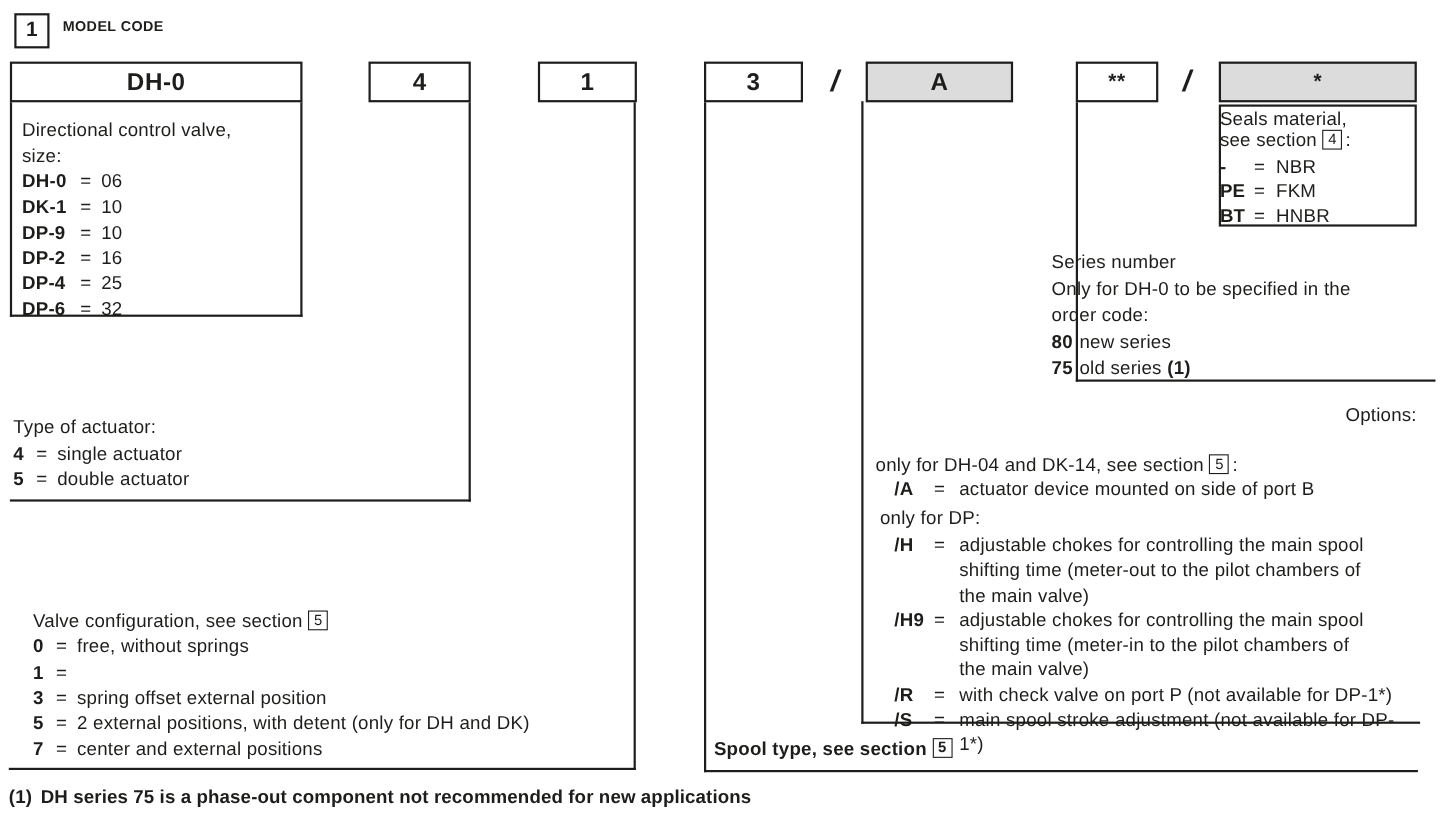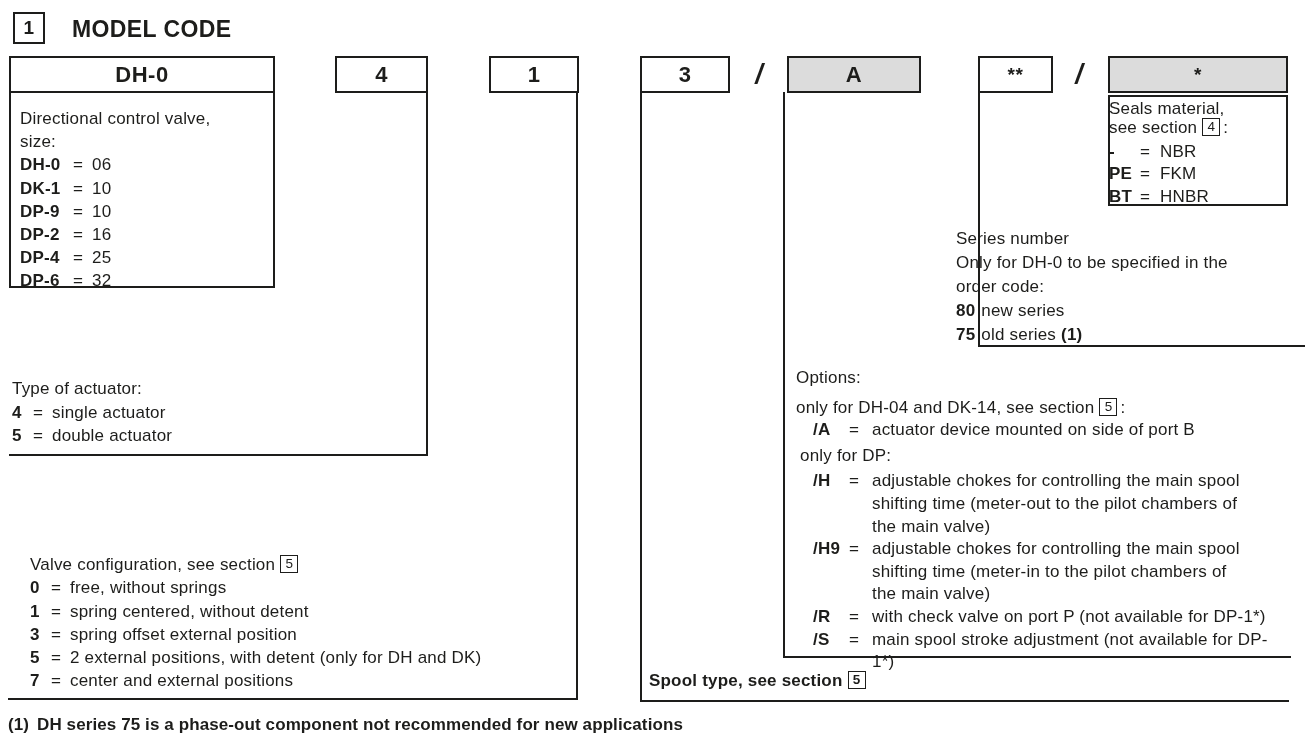--- a/index.html
+++ b/index.html
@@ -5,21 +5,21 @@
   html,body { margin:0; padding:0; background:#ffffff; }
   .page {
     position:relative; width:1310px; height:744px; background:#ffffff;
     font-family:"Liberation Sans","DejaVu Sans",sans-serif;
     color:#1d1d1b; font-size:17px; letter-spacing:0.2px; overflow:hidden;
   }
   
   .hdr-num { position:absolute; left:13px; top:12px; width:32px; height:32px;
     border:2px solid #1d1d1b; box-sizing:border-box; display:flex; align-items:center;
     justify-content:center; font-weight:bold; font-size:19px; }
-  .hdr-title { position:absolute; left:72px; top:16px; font-weight:bold; font-size:23px; letter-spacing:0.4px; }
+  .hdr-title { position:absolute; left:57px; top:16px; font-weight:bold; font-size:13px; letter-spacing:0.4px; }
 
   
   .region { position:absolute; box-sizing:border-box; border-color:#1d1d1b; }
   .r-size     { left:9px;   top:92px; width:266px; height:196px; border-left:2px solid; border-right:2px solid; border-bottom:2px solid; }
   .r-actuator { left:9px;   top:92px; width:419px; height:364px; border-right:2px solid; border-bottom:2px solid; }
   .r-valve    { left:8px;   top:92px; width:570px; height:608px; border-right:2px solid; border-bottom:2px solid; }
   .r-spool    { left:640px; top:92px; width:649px; height:610px; border-left:2px solid;  border-bottom:2px solid; }
   .r-options  { left:783px; top:92px; width:508px; height:566px; border-left:2px solid;  border-bottom:2px solid; }
   .r-series   { left:978px; top:92px; width:327px; height:255px; border-left:2px solid;  border-bottom:2px solid; }
 
@@ -49,21 +49,21 @@
   .t-options  { left:796px; top:367px; width:492px; line-height:22.6px; }
   .t-series   { left:956px; top:227px; width:312px; line-height:24px; }
 
   .row { display:flex; }
   .kc  { font-weight:bold; flex-shrink:0; }
   .w52 { width:53px; }
   .w20 { width:21px; }
   .eq  { width:19px; flex-shrink:0; }
 
   
-  .o-title  { margin-bottom:7px; }
+  .o-title  { margin-bottom:22px;text-align:right; }
   .o-intro2 { margin:3px 4px; }
   .orow  { display:flex; padding-left:17px; }
   .ocode { width:36px; font-weight:bold; flex-shrink:0; }
   .oeq   { width:23px; flex-shrink:0; }
 
   
   .seals-box { position:absolute; left:1108px; top:95px; width:180px; height:111px;
     border:2px solid #1d1d1b; box-sizing:border-box; background:#ffffff; }
   .t-seals { position:absolute; left:1109px; top:100px; width:168px; line-height:17.5px; }
   .srow { display:flex; line-height:22.4px; }
@@ -163,21 +163,20 @@
   <div class="txt t-valve">
     <div><span>Valve configuration, see section</span><span class="ref">5</span></div>
     <div class="row">
         <b class="kc w20">0</b>
         <span class="eq">=</span>
         <span>free, without springs</span>
       </div>
     <div class="row">
         <b class="kc w20">1</b>
         <span class="eq">=</span>
-        <span>spring centered, without detent</span>
       </div>
     <div class="row">
         <b class="kc w20">3</b>
         <span class="eq">=</span>
         <span>spring offset external position</span>
       </div>
     <div class="row">
         <b class="kc w20">5</b>
         <span class="eq">=</span>
         <span>2 external positions, with detent (only for DH and DK)</span>

